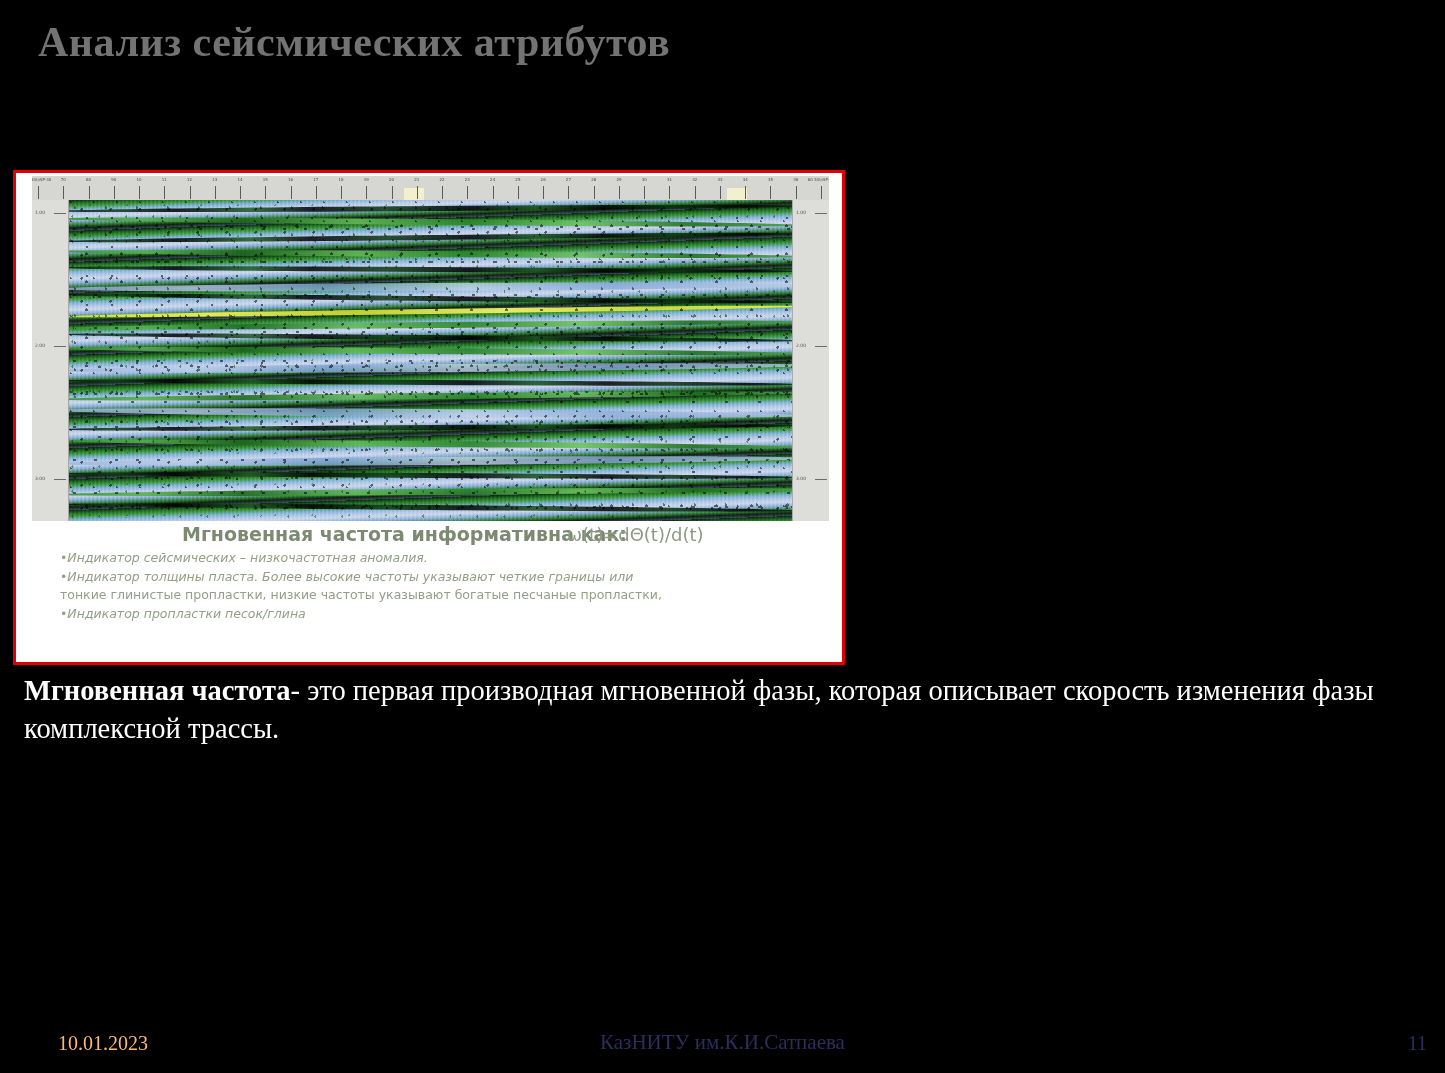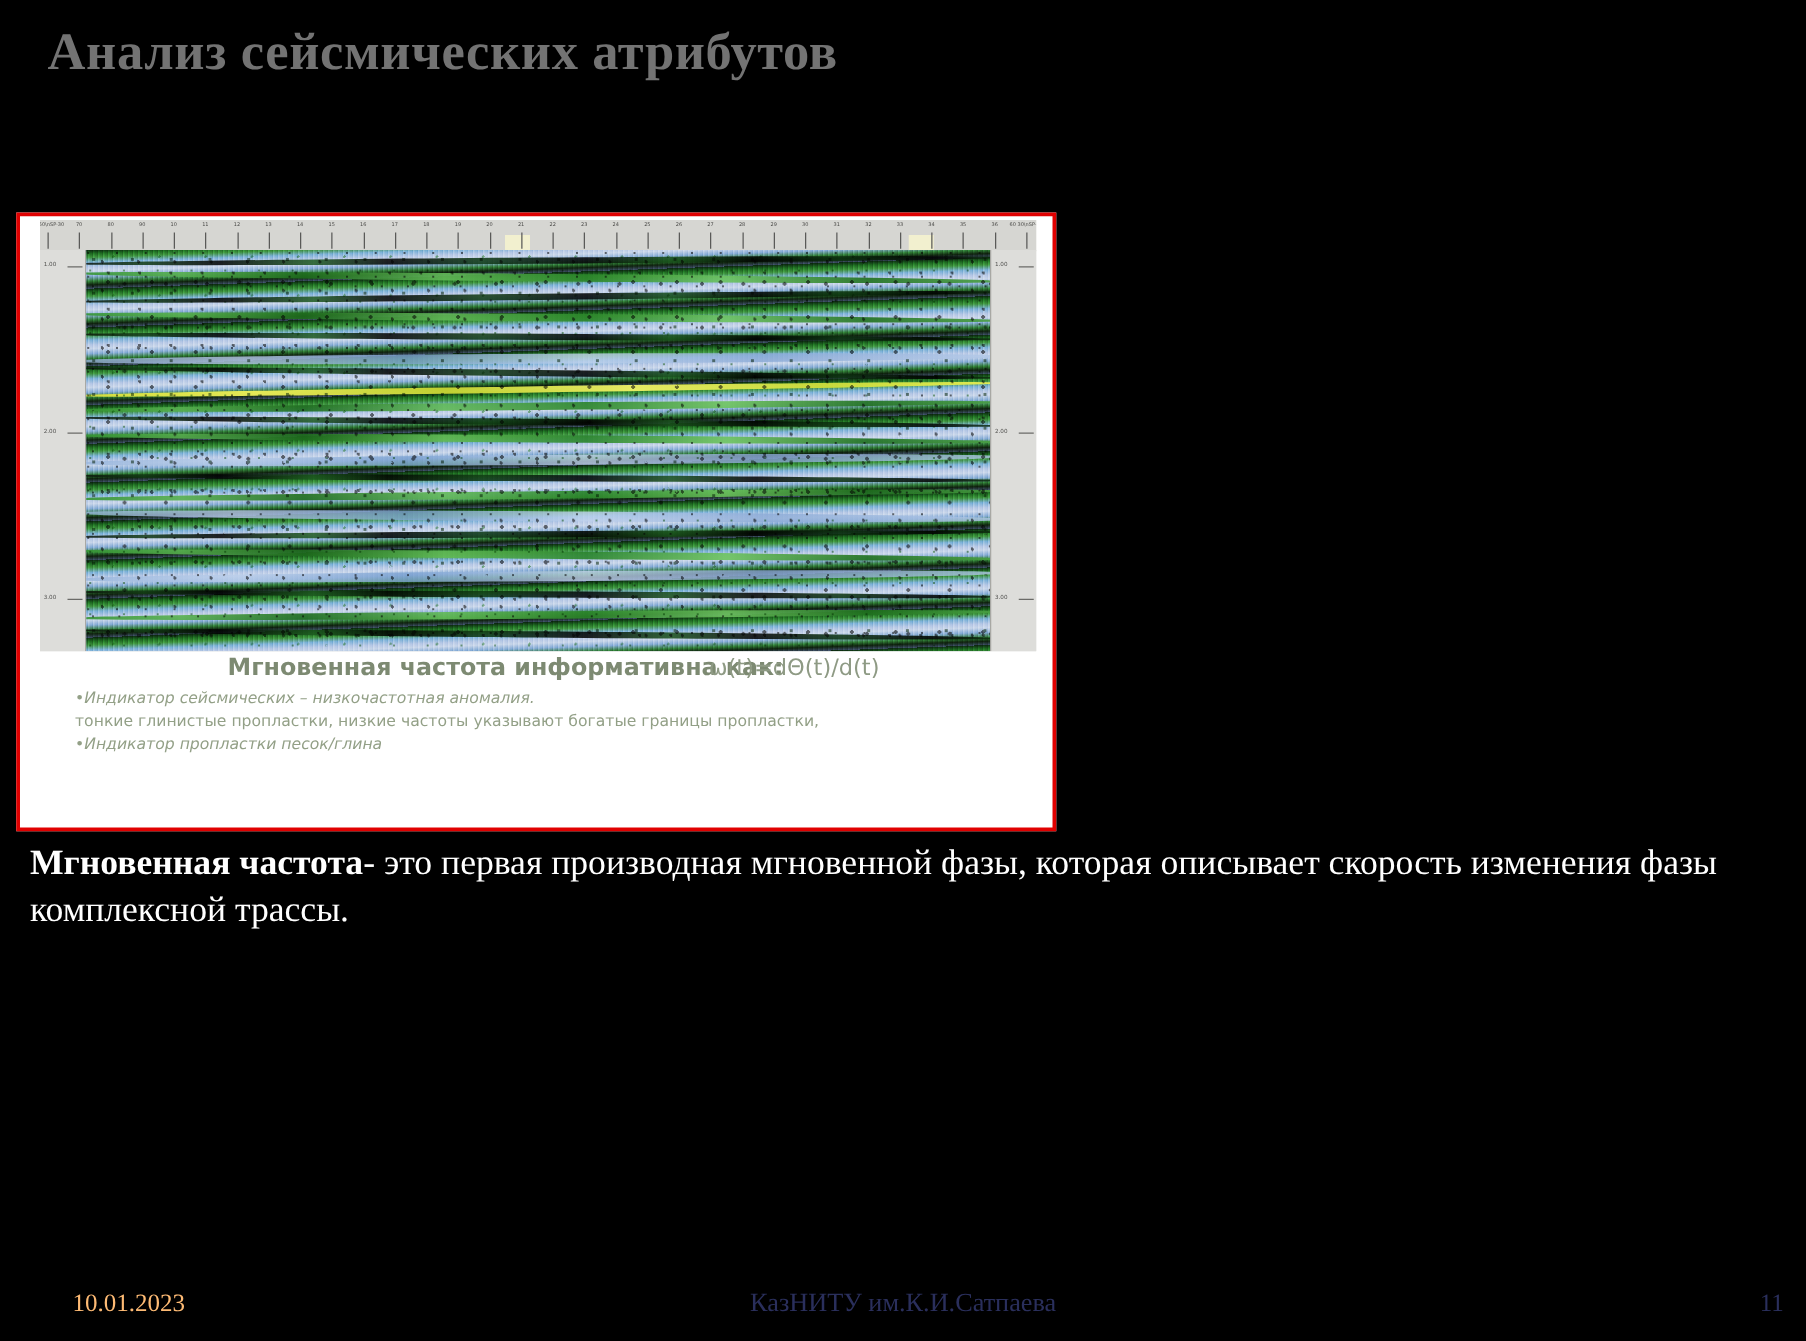--- a/index.html
+++ b/index.html
@@ -392,21 +392,22 @@
         <div id="seismic-noise"></div>
     </div>
   </div>
 
   <div id="img-caption-block">
     <div id="img-caption-heading">
       <div id="caption-title">Мгновенная частота информативна как:</div>
       <div id="caption-formula">ω(t)=dΘ(t)/d(t)</div>
     </div>
     <div class="bullet-line">•Индикатор сейсмических – низкочастотная аномалия.</div>
-    <div class="bullet-line cont">тонкие глинистые пропластки, низкие частоты указывают богатые границы пропластки,</div>
+    <div class="bullet-line">•Индикатор толщины пласта. Более высокие частоты указывают четкие границы или</div>
+    <div class="bullet-line cont">тонкие глинистые пропластки, низкие частоты указывают богатые песчаные пропластки,</div>
     <div class="bullet-line">•Индикатор пропластки песок/глина</div>
   </div>
 </div>
 
 <div id="body-text"><span id="body-lead">Мгновенная частота</span><span id="body-rest">- это первая производная мгновенной фазы, которая описывает скорость изменения фазы комплексной трассы.</span></div>
 
 <div id="footer-date">10.01.2023</div>
 <div id="footer-center">КазНИТУ им.К.И.Сатпаева</div>
 <div id="footer-page">11</div>
 

